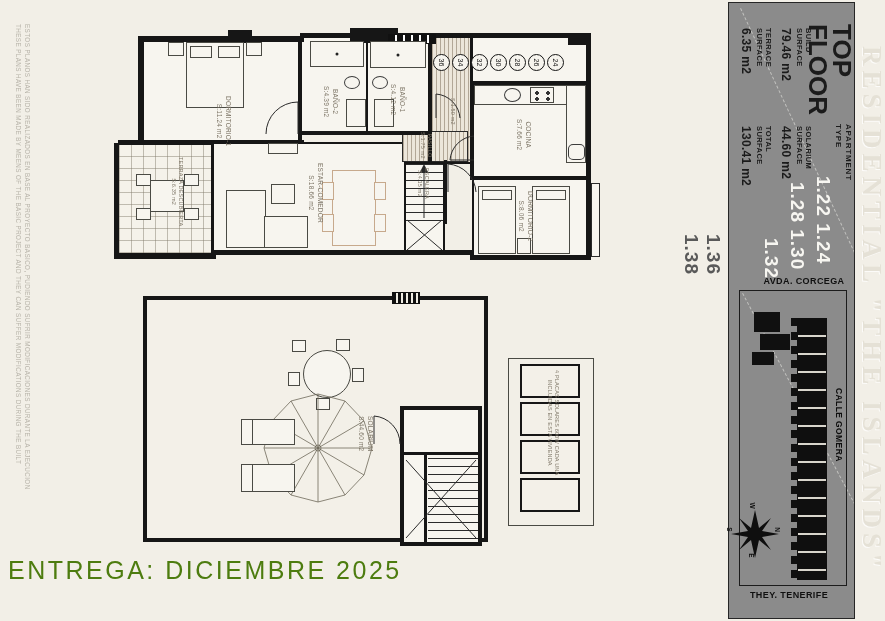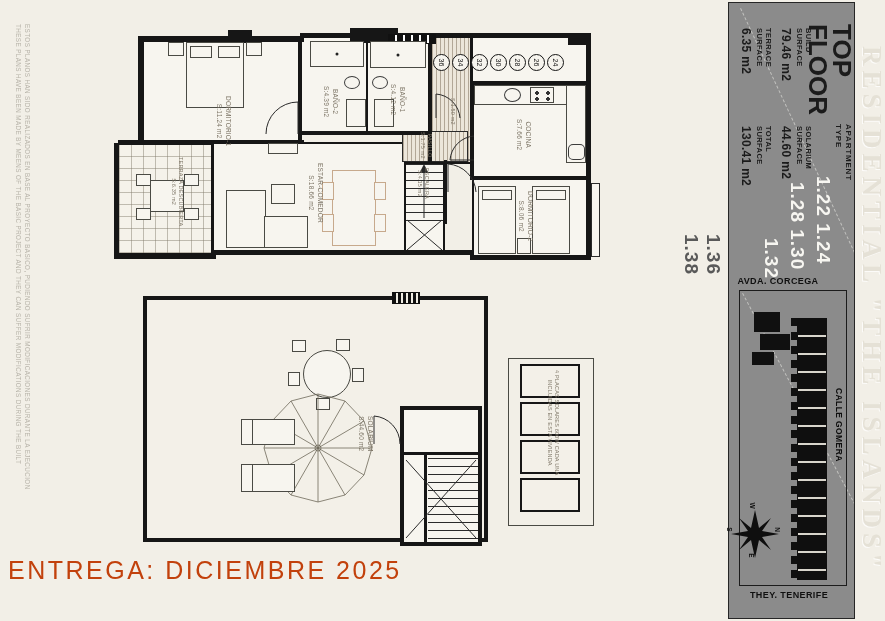--- a/index.html
+++ b/index.html
@@ -33,21 +33,21 @@
   .surf .v{font-size:12px;font-weight:600;margin-top:2px;letter-spacing:.3px}
   .bignum{font-size:19px;font-weight:700;letter-spacing:1px;color:#f7f6f1}
   .bignum.dark{color:#595959}
   .street{position:absolute;color:#101010;font-size:9px;font-weight:600;text-align:center;letter-spacing:.4px}
   .brow{position:absolute;background:repeating-linear-gradient(180deg,#0f0f0f 0 16px,#d8d5cc 16px 18px);border:1px solid #0f0f0f}
   .serr{position:absolute;background-image:repeating-linear-gradient(180deg,#101010 0 8px,transparent 8px 14px)}
   .grille{position:absolute;background:repeating-linear-gradient(90deg,#101010 0 3px,#f0ede4 3px 5px);border:1px solid #101010}
   .panelbox{position:absolute;border:2px solid #161616;background:#f3f0e8}
   .wm{font-family:"Liberation Serif",serif;font-size:27px;font-weight:700;letter-spacing:5px;color:#e5e1d6;text-shadow:1px 1px 0 rgba(255,255,255,.75)}
   .disc{font-size:6.3px;letter-spacing:.4px;line-height:1.35;color:#b8b4aa}
-  .delivery{font-size:25px;letter-spacing:2.5px;color:#c2410c}
+  .delivery{font-size:25px;letter-spacing:2.5px;color:#4d7c0f}
   svg{position:absolute;overflow:visible}
 </style>
 </head>
 <body>
 
 <div class="rot disc" style="left:31px;top:24px">
   <div>ESTOS PLANOS HAN SIDO REALIZADOS EN BASE AL PROYECTO BASICO, PUDIENDO SUFRIR MODIFICACIONES DURANTE LA EJECUCION</div>
   <div>THESE PLANS HAVE BEEN MADE BY MEENS OF THE BASIC PROJECT AND THEY CAN SUFFER MODIFICATIONS DURING THE BUILT</div>
 </div>
 
@@ -322,21 +322,21 @@
   <div class="l">SURFACE</div>
   <div class="v">130.41 m2</div>
 </div>
 
 <div class="rot bignum" style="left:834px;top:176px">1.22 1.24</div>
 <div class="rot bignum" style="left:808px;top:182px">1.28 1.30</div>
 <div class="rot bignum" style="left:782px;top:238px">1.32</div>
 <div class="rot bignum dark" style="left:724px;top:234px">1.36</div>
 <div class="rot bignum dark" style="left:702px;top:234px">1.38</div>
 
-<div class="street" style="left:704px;top:276px;width:148px">AVDA. CORCEGA</div>
+<div class="street" style="left:730px;top:276px;width:148px">AVDA. CORCEGA</div>
 <div class="abs" style="left:739px;top:290px;width:108px;height:296px;border:1.5px solid #1c1c1c"></div>
 <div class="abs" style="left:754px;top:312px;width:26px;height:20px;background:#101010"></div>
 <div class="abs" style="left:760px;top:334px;width:30px;height:16px;background:#101010"></div>
 <div class="abs" style="left:752px;top:352px;width:22px;height:13px;background:#101010"></div>
 <div class="serr" style="left:791px;top:318px;width:6px;height:262px"></div>
 <div class="brow" style="left:797px;top:318px;width:30px;height:262px"></div>
 <div class="rot" style="left:844px;top:388px;font-size:8.5px;color:#0e0e0e;letter-spacing:.4px;font-weight:600">CALLE GOMERA</div>
 <div class="street" style="left:730px;top:590px;width:118px">THEY. TENERIFE</div>
 
 <div class="abs" style="left:731px;top:510px;width:48px;height:48px">

